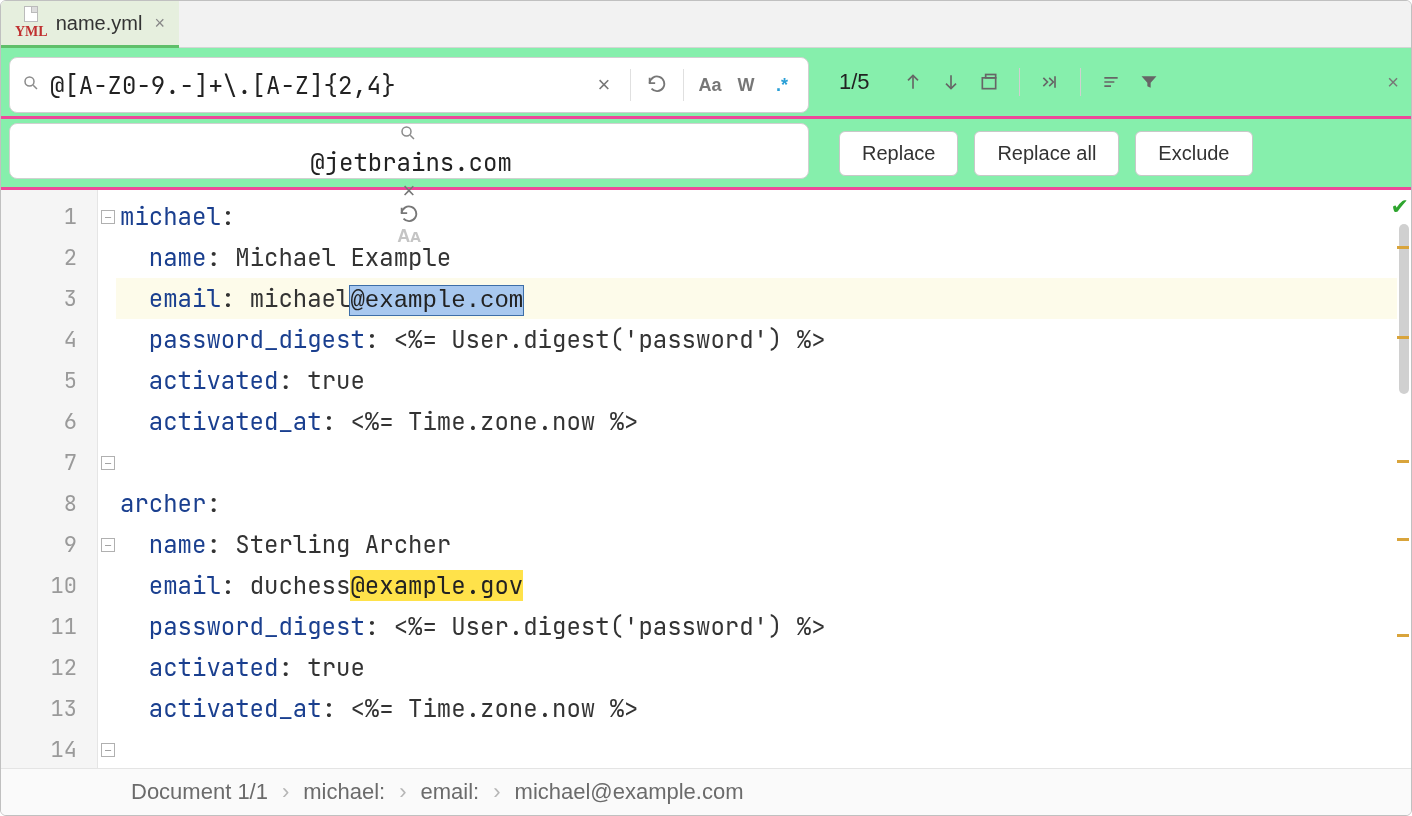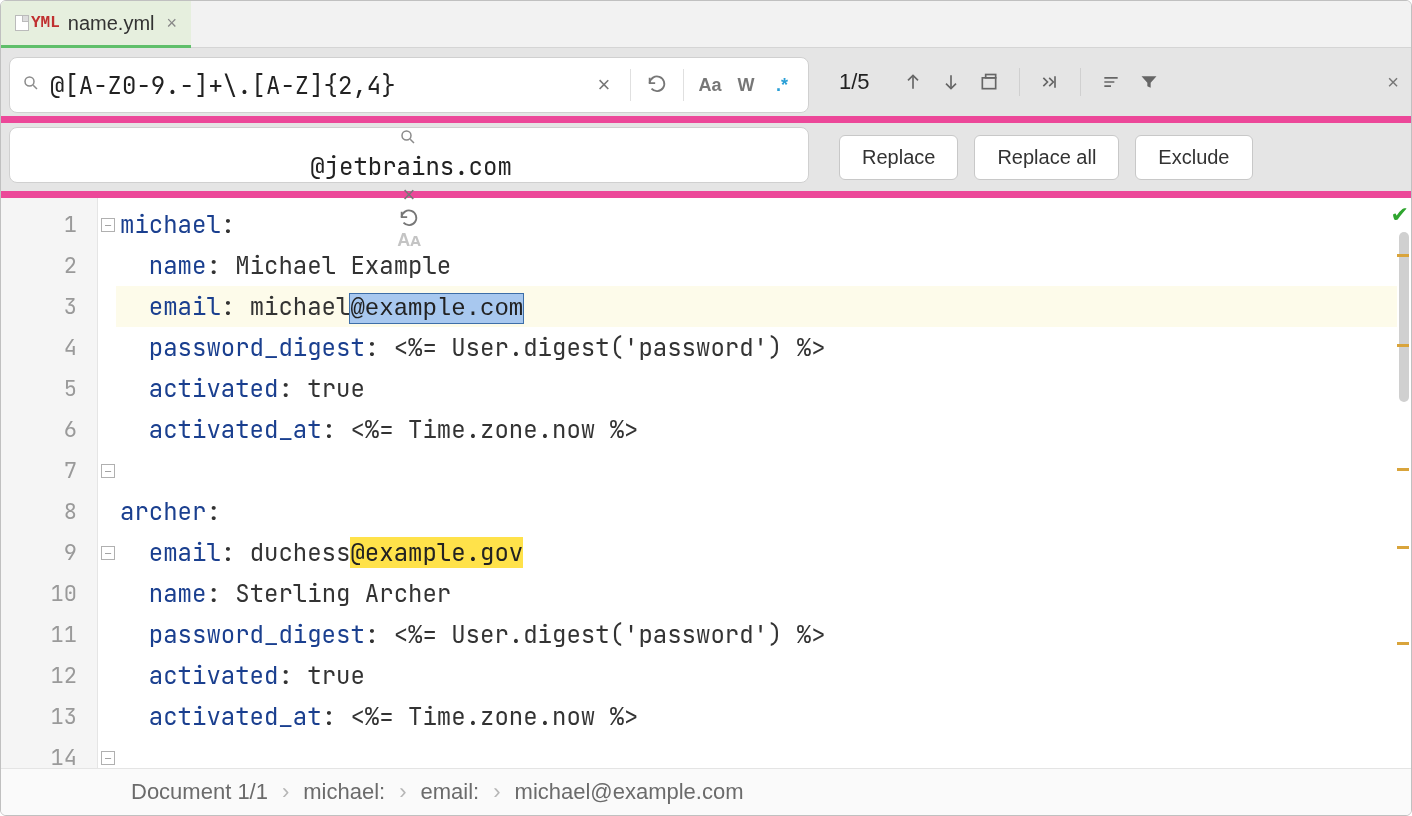--- a/index.html
+++ b/index.html
@@ -1,28 +1,28 @@
 <!DOCTYPE html>
 <html><head>
 <meta charset="utf-8">
 <style>
   html,body { margin:0; padding:0; font-family: "Segoe UI", Arial, sans-serif; background:#fff; color:#222; }
   .window { width:1412px; height:816px; border:1px solid #c0c0c0; border-radius:6px; box-sizing:border-box; display:flex; flex-direction:column; overflow:hidden; }
 
   
   .tabbar { height:46px; background:#f2f2f2; display:flex; align-items:flex-end; border-bottom:1px solid #d5d5d5; }
   .tab { height:44px; display:flex; align-items:center; gap:8px; padding:0 14px; background:#e6efde; border-bottom:3px solid #5fbf6a; margin-bottom:-1px; }
-  .yml-badge { color:#c03030; font-size:16px; font-weight:bold; font-family: Liberation Mono, monospace; display:flex; align-items:center; gap:2px; }
+  .yml-badge { color:#c03030; font-size:14px; font-weight:bold; font-family: Liberation Serif, serif; display:flex; align-items:center; gap:2px;flex-direction:column; }
   .yml-glyph { width:12px; height:14px; background:#fff; border:1px solid #bbb; position:relative; }
   .yml-glyph::before { content:""; position:absolute; top:0; right:0; width:5px; height:5px; background:#ddd; border-left:1px solid #bbb; border-bottom:1px solid #bbb; }
   .tab-label { font-size:20px; color:#333; }
   .tab-close { color:#888; font-size:18px; margin-left:4px; cursor:pointer; }
 
   
-  .findrow { display:flex; align-items:center; border-bottom:7px solid #ec4899; background:#e5e5e5; }
+  .findrow { display:flex; align-items:center; border-bottom:3px solid #ec4899; background:#86efac; }
   .searchbox { flex:none; width:800px; height:56px; display:flex; align-items:center; background:#fff; border:1px solid #d0d0d0; border-radius:8px; margin:6px 0 0 8px; padding:0 8px; box-sizing:border-box; }
   .searchbox.replace { margin-top:4px; margin-bottom:8px;flex-direction:column; }
   .search-icon { color:#8a8a8a; font-size:18px; padding:0 6px 0 4px; }
   .search-text { flex:1; font-family: "JetBrains Mono","Menlo","Consolas",monospace; font-size:24px; color:#222; padding-left:4px; }
   .searchbox .sep { width:1px; height:32px; background:#e0e0e0; margin:0 8px; }
   .mini-btn { width:36px; height:36px; display:flex; align-items:center; justify-content:center; color:#777; cursor:pointer; border-radius:4px; }
   .mini-btn.active { color:#2a9fd6; }
   .mini-btn.big { font-size:22px; }
   .mini-btn small { font-size:18px; font-weight:600; }
 
@@ -202,22 +202,22 @@
       </div>
     <div class="code" id="codearea">
         <div class="line"><span class="k-key">michael</span><span class="k-txt">:</span></div>
         <div class="line">  <span class="k-key">name</span><span class="k-txt">: </span><span class="k-txt">Michael Example</span></div>
         <div class="line current">  <span class="k-key">email</span><span class="k-txt">: </span><span class="k-txt">michael</span><span class="sel">@example.com</span></div>
         <div class="line">  <span class="k-key">password_digest</span><span class="k-txt">: </span><span class="k-txt">&lt;%= User.digest('password') %&gt;</span></div>
         <div class="line">  <span class="k-key">activated</span><span class="k-txt">: </span><span class="k-txt">true</span></div>
         <div class="line">  <span class="k-key">activated_at</span><span class="k-txt">: </span><span class="k-txt">&lt;%= Time.zone.now %&gt;</span></div>
         <div class="line"></div>
         <div class="line"><span class="k-key">archer</span><span class="k-txt">:</span></div>
+        <div class="line">  <span class="k-key">name</span><span class="k-txt">: </span><span class="k-txt">Sterling Archer</span></div>
         <div class="line">  <span class="k-key">email</span><span class="k-txt">: </span><span class="k-txt">duchess</span><span class="hl">@example.gov</span></div>
-        <div class="line">  <span class="k-key">name</span><span class="k-txt">: </span><span class="k-txt">Sterling Archer</span></div>
         <div class="line">  <span class="k-key">password_digest</span><span class="k-txt">: </span><span class="k-txt">&lt;%= User.digest('password') %&gt;</span></div>
         <div class="line">  <span class="k-key">activated</span><span class="k-txt">: </span><span class="k-txt">true</span></div>
         <div class="line">  <span class="k-key">activated_at</span><span class="k-txt">: </span><span class="k-txt">&lt;%= Time.zone.now %&gt;</span></div>
       </div>
     <div class="marker-col">
       <span class="ok-check">✔</span>
       <div class="scroll-thumb"></div>
       <div id="marks">
           <div class="m-mark" style="top: 56px;"></div>
           <div class="m-mark" style="top: 146px;"></div>

